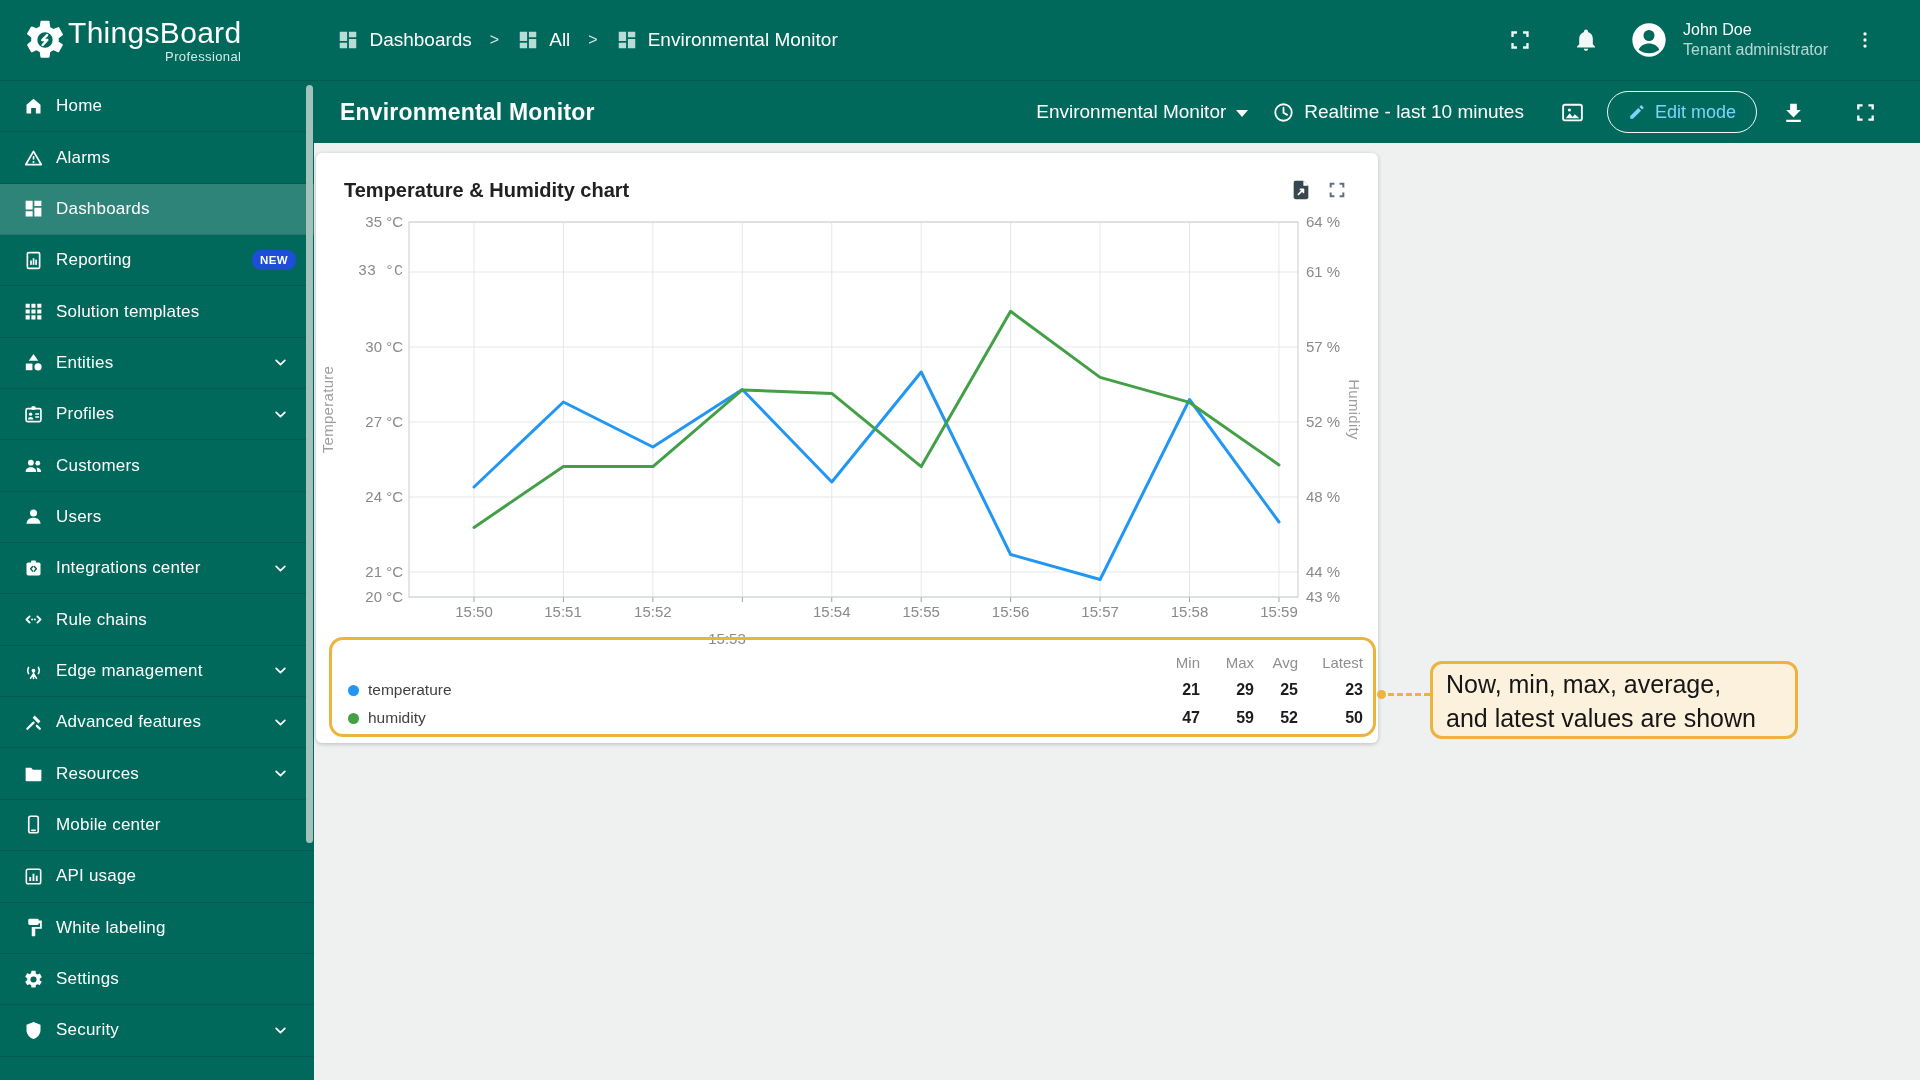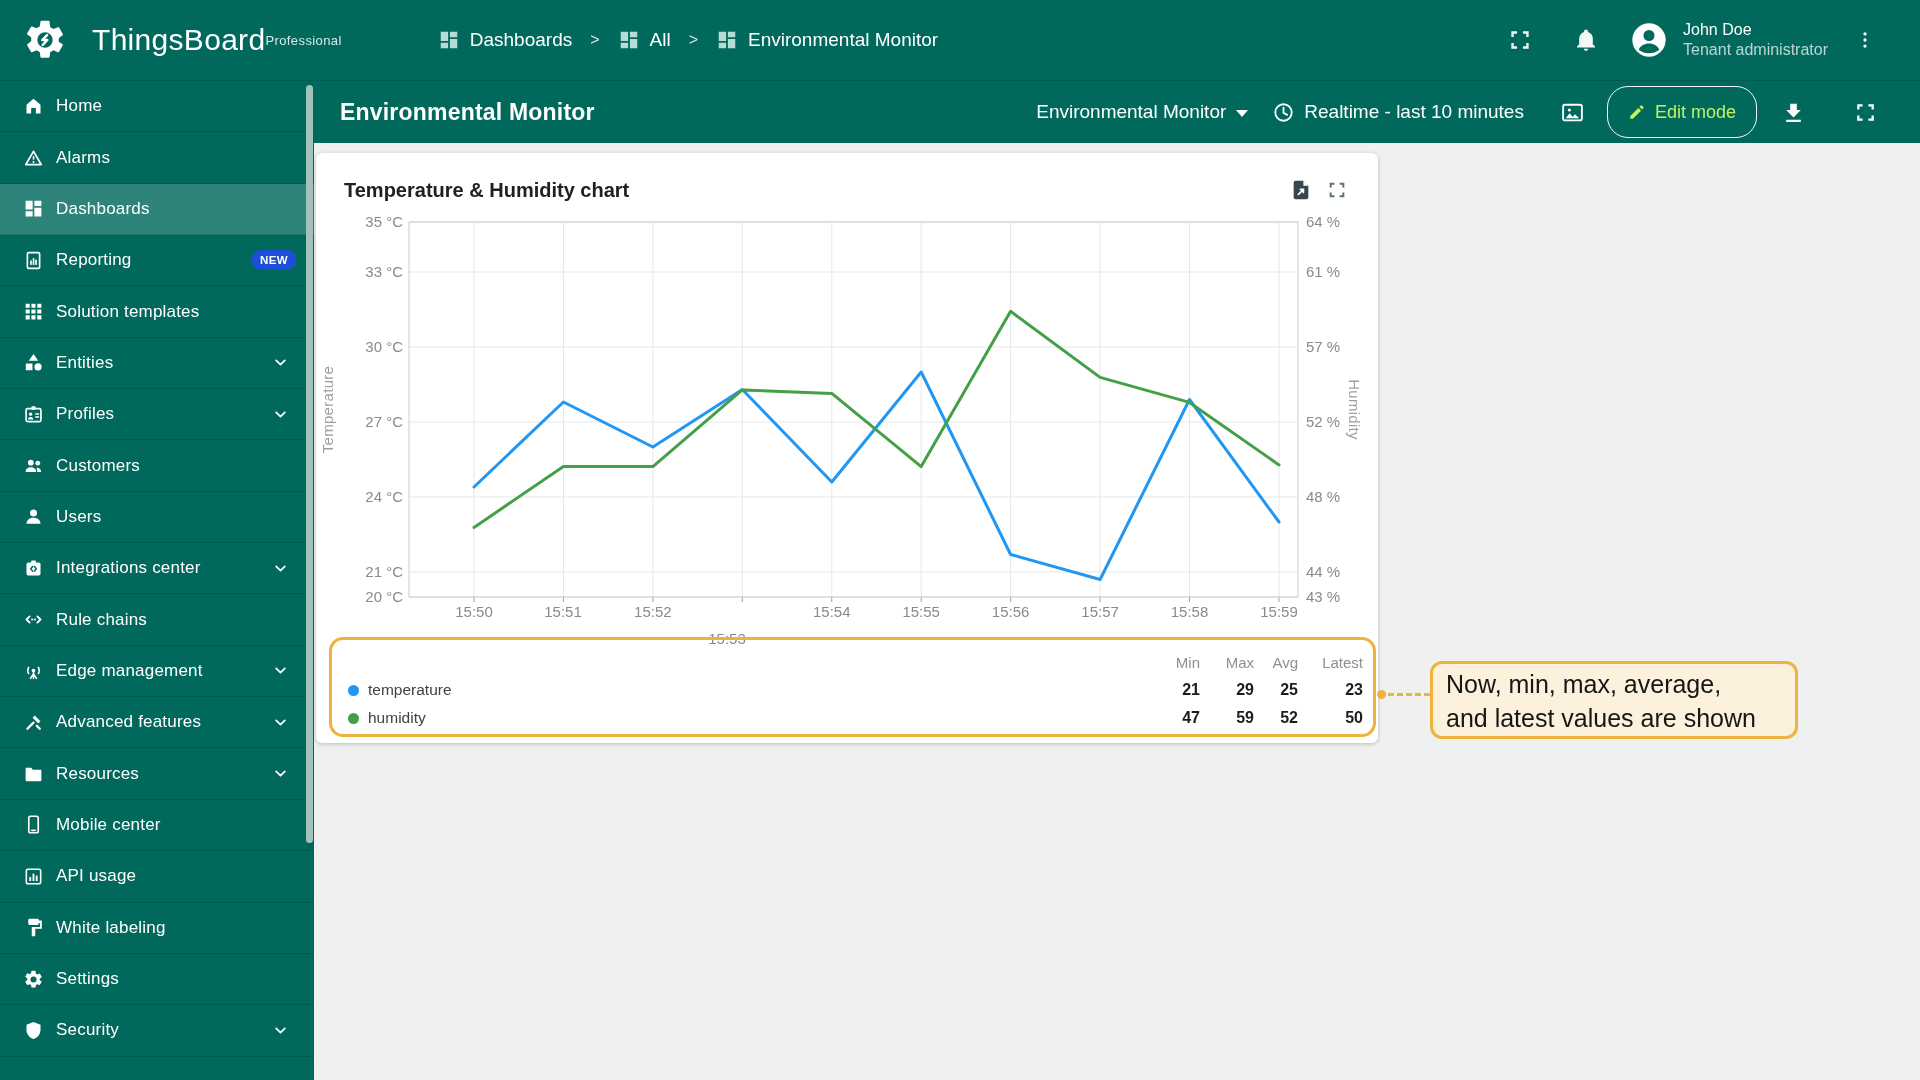--- a/index.html
+++ b/index.html
@@ -5,21 +5,21 @@
   * { margin:0; padding:0; box-sizing:border-box; }
   html,body { width:1920px; height:1080px; overflow:hidden; background:#eff1f1;
     font-family:"Liberation Sans", sans-serif; }
   #app { position:absolute; width:1920px; height:1080px; }
 
   
   .header { position:absolute; left:0; top:0; width:1920px; height:81px; background:#00695C;
     display:flex; align-items:center; color:#fff; border-bottom:1px solid rgba(0,0,0,0.12); z-index:5; }
   .logo-wrap { display:flex; align-items:center; margin-left:22px; }
   .logo-icon { width:46px; height:46px; color:#fff; }
-  .logo-text { margin-left:24px; display:flex; align-items:center; }
+  .logo-text { margin-left:0; display:flex; flex-direction:column; align-items:flex-end; }
   .logo-title { font-size:30px; font-weight:500; letter-spacing:0.3px; line-height:32px; }
   .logo-sub { font-size:13px; color:rgba(255,255,255,0.85); margin-top:0px; letter-spacing:0.4px; }
   .breadcrumbs { display:flex; align-items:center; margin-left:96px; font-size:19px; }
   .crumb { display:flex; align-items:center; gap:10px; cursor:pointer; }
   .crumb .bc-icon { width:22px; height:22px; color:#b7dcd5; }
   .crumb-sep { margin:0 18px; font-size:16px; color:rgba(255,255,255,0.85); }
   .header-right { margin-left:auto; display:flex; align-items:center; padding-right:44px; }
   .hicon { width:26px; height:26px; color:rgba(255,255,255,0.95); cursor:pointer; }
   .bell { margin-left:40px; }
   .avatar { width:40px; height:40px; margin-left:30px; cursor:pointer; }
@@ -47,22 +47,22 @@
     display:flex; align-items:center; color:#fff; }
   .tb-title { font-size:23px; font-weight:bold; margin-left:26px; letter-spacing:0.2px; }
   .tb-right { margin-left:auto; display:flex; align-items:center; padding-right:42px; }
   .tb-select { display:flex; align-items:center; font-size:19px; cursor:pointer; }
   .caret { width:0; height:0; border-left:6px solid transparent; border-right:6px solid transparent;
     border-top:7px solid #fff; margin-left:10px; margin-top:2px; }
   .tb-time { display:flex; align-items:center; gap:9px; margin-left:24px; font-size:19px; cursor:pointer; }
   .tb-time .t-icon { width:23px; height:23px; }
   .tb-iconbtn { width:25px; height:25px; color:#fff; cursor:pointer; }
   .img-btn { margin-left:36px; }
-  .edit-btn { margin-left:22px; height:52px; border:1.5px solid rgba(255,255,255,0.95); border-radius:21px;
-    display:flex; align-items:center; padding:0 20px; gap:9px; cursor:pointer; background:transparent; color:#bef264; }
+  .edit-btn { margin-left:22px; height:42px; border:1.5px solid rgba(255,255,255,0.95); border-radius:21px;
+    display:flex; align-items:center; padding:0 20px; gap:9px; cursor:pointer; background:transparent; color:#7dd3fc; }
   .edit-btn .e-icon { width:18px; height:18px; }
   .edit-btn .e-label { font-size:18px; font-weight:500; }
   .dl-btn { margin-left:24px; }
   .fs-btn { margin-left:47px; }
 
   
   .content { position:absolute; left:314px; top:143px; width:1606px; height:937px; background:#eff1f1; }
   .card { position:absolute; left:316px; top:153px; width:1062px; height:590px; background:#fff;
     border-radius:6px; box-shadow:0 1px 4px rgba(0,0,0,0.22); }
   .card-title { position:absolute; left:28px; top:26px; font-size:20px; font-weight:bold; color:#212121; }
@@ -510,21 +510,21 @@
         <div class="ax-label ax-left" style="left:27px;top:435.0px;">20 °C</div>
         <div class="ax-label ax-right" style="left:990px;top:435.0px;">43 %</div>
         <div class="ax-label ax-left" style="left:27px;top:410.0px;">21 °C</div>
         <div class="ax-label ax-right" style="left:990px;top:410.0px;">44 %</div>
         <div class="ax-label ax-left" style="left:27px;top:335.0px;">24 °C</div>
         <div class="ax-label ax-right" style="left:990px;top:335.0px;">48 %</div>
         <div class="ax-label ax-left" style="left:27px;top:260.0px;">27 °C</div>
         <div class="ax-label ax-right" style="left:990px;top:260.0px;">52 %</div>
         <div class="ax-label ax-left" style="left:27px;top:185.0px;">30 °C</div>
         <div class="ax-label ax-right" style="left:990px;top:185.0px;">57 %</div>
-        <div class="ax-label ax-left" style="left:27px;top:110.0px;">33 °C</div>
+        <div class="ax-label ax-left" style="left:27px;top:110.0px;font-family:Liberation Mono, monospace;">33 °C</div>
         <div class="ax-label ax-right" style="left:990px;top:110.0px;">61 %</div>
         <div class="ax-label ax-left" style="left:27px;top:60.0px;">35 °C</div>
         <div class="ax-label ax-right" style="left:990px;top:60.0px;">64 %</div>
         <div class="ax-label ax-x" style="left:123.0px;top:450px;">15:50</div>
         <div class="ax-label ax-x" style="left:212px;top:450px;">15:51</div>
         <div class="ax-label ax-x" style="left:301.9px;top:450px;">15:52</div>
         <div class="ax-label ax-x" style="left:376px;top:450px;margin-top:27px;">15:53</div>
         <div class="ax-label ax-x" style="left:480.8px;top:450px;">15:54</div>
         <div class="ax-label ax-x" style="left:570.2px;top:450px;">15:55</div>
         <div class="ax-label ax-x" style="left:659.6px;top:450px;">15:56</div>

